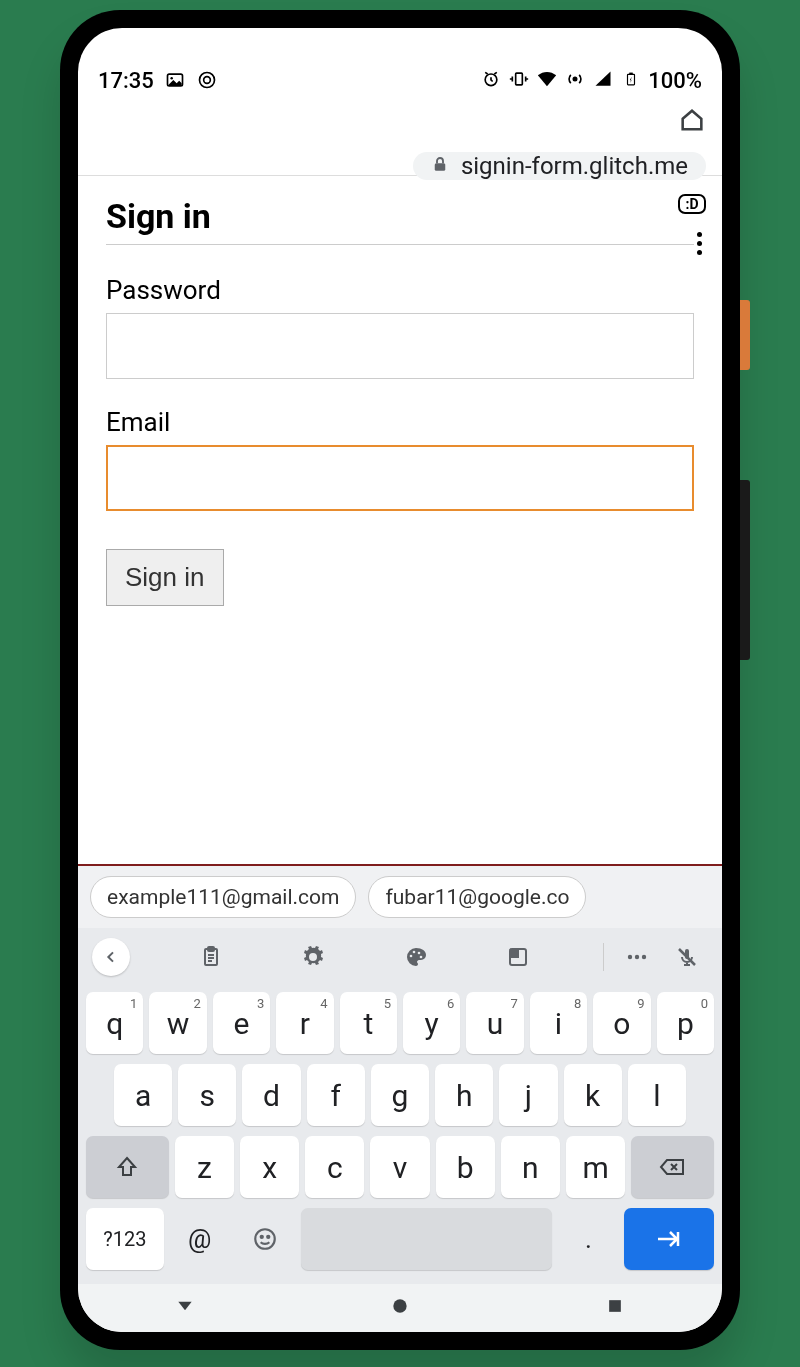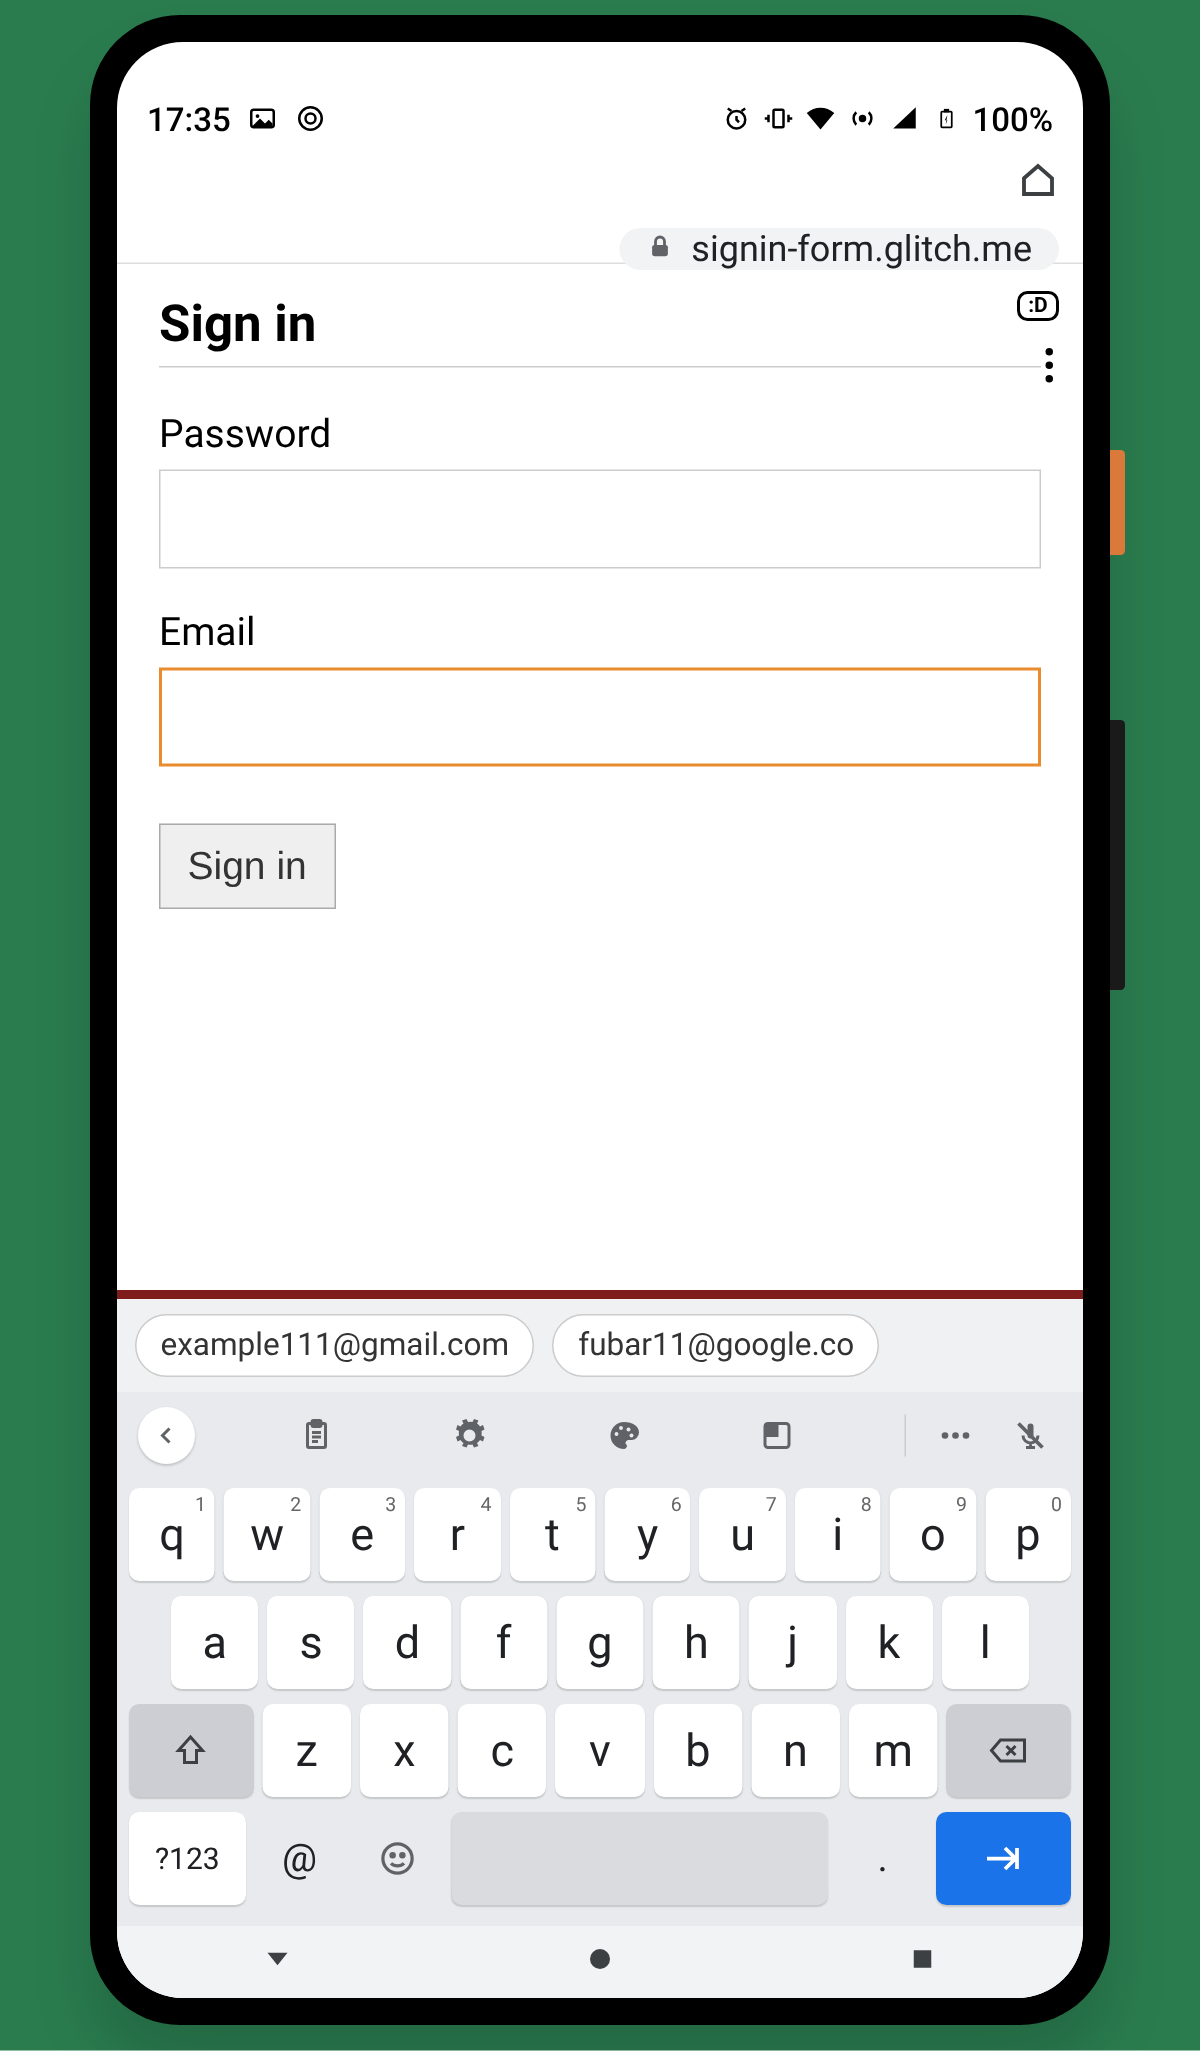--- a/index.html
+++ b/index.html
@@ -79,21 +79,21 @@
       align-items: center;
       justify-content: space-between;
       padding: 0 20px;
       font-size: 22px;
       font-weight: 500;
       color: #000;
       margin-top: 26px;
     }
     .status-left {
       display: flex;
-      align-items: flex-start;
+      align-items: center;
       gap: 10px;
     }
     .status-right {
       display: flex;
       gap: 6px;
     }
     .status-icon {
       width: 22px;
       height: 22px;
       display: inline-flex;
@@ -188,21 +188,21 @@
       background: #efefef;
       border: 1px solid #aaa;
       padding: 12px 18px;
       font-size: 26px;
       color: #333;
       margin-top: 10px;
       cursor: pointer;
     }
     .keyboard-area {
       background: #e8eaed;
-      border-top: 6px solid #7f1d1d;
+      border-top: 2px solid #7f1d1d;
     }
     .suggestion-bar {
       display: flex;
       gap: 12px;
       padding: 10px 12px;
       background: #f0f1f3;
       overflow: hidden;
     }
     .suggestion-chip {
       background: #fff;

